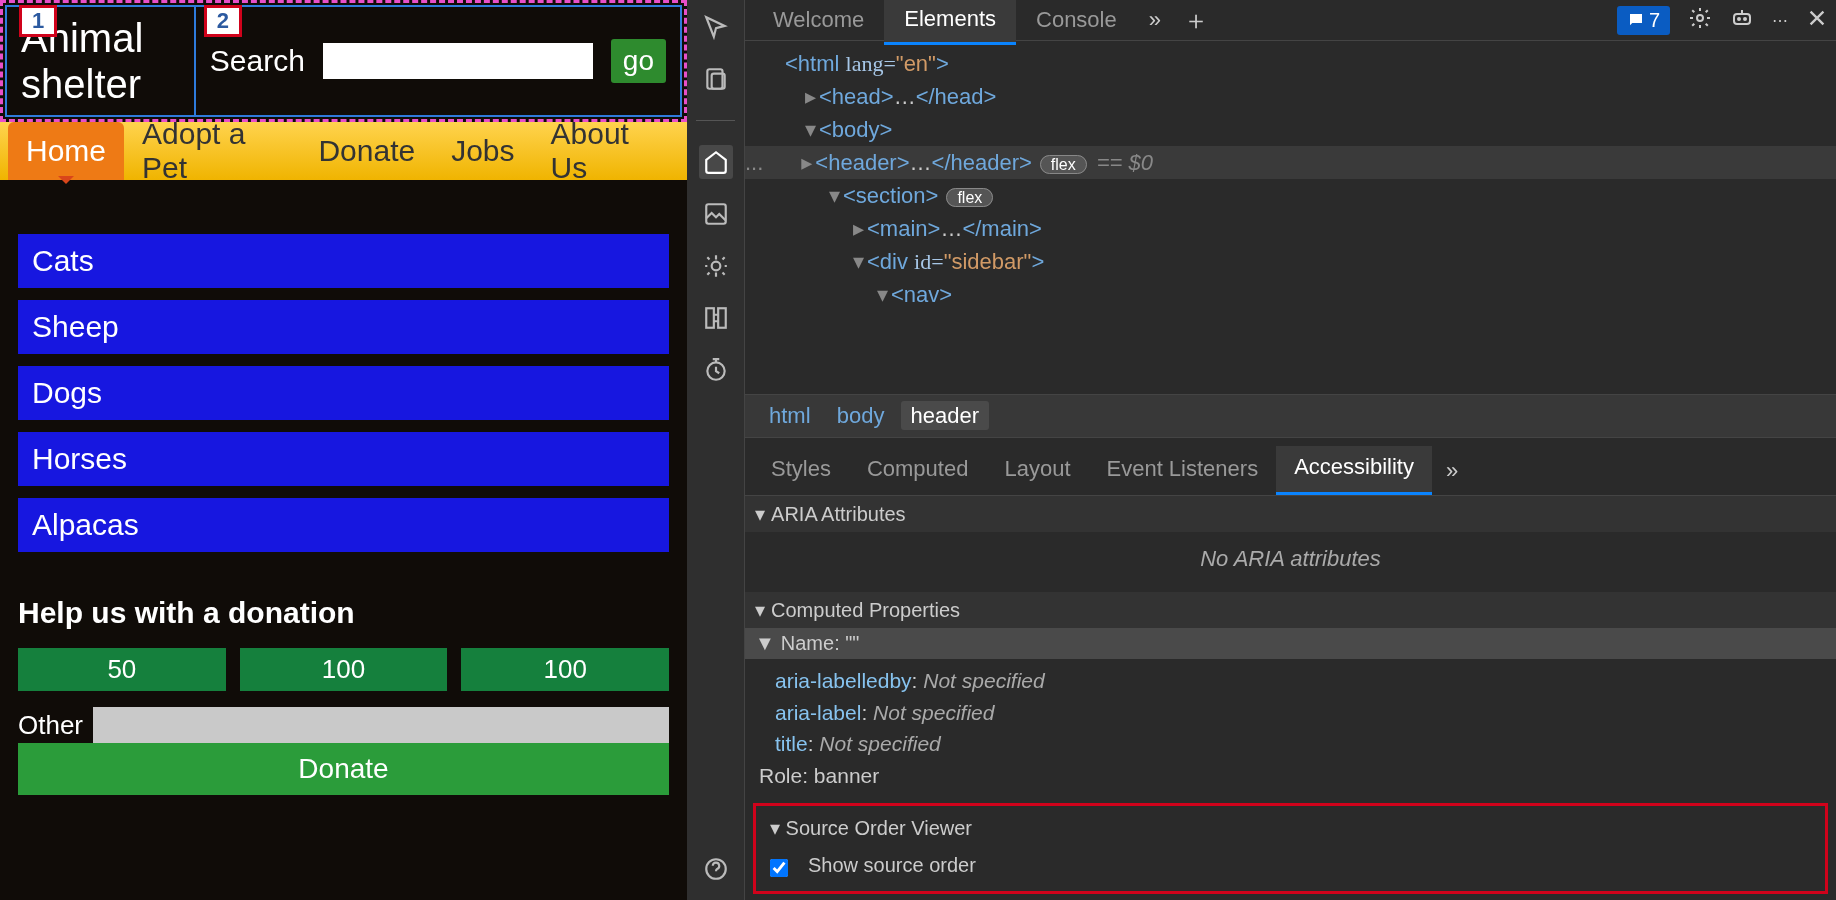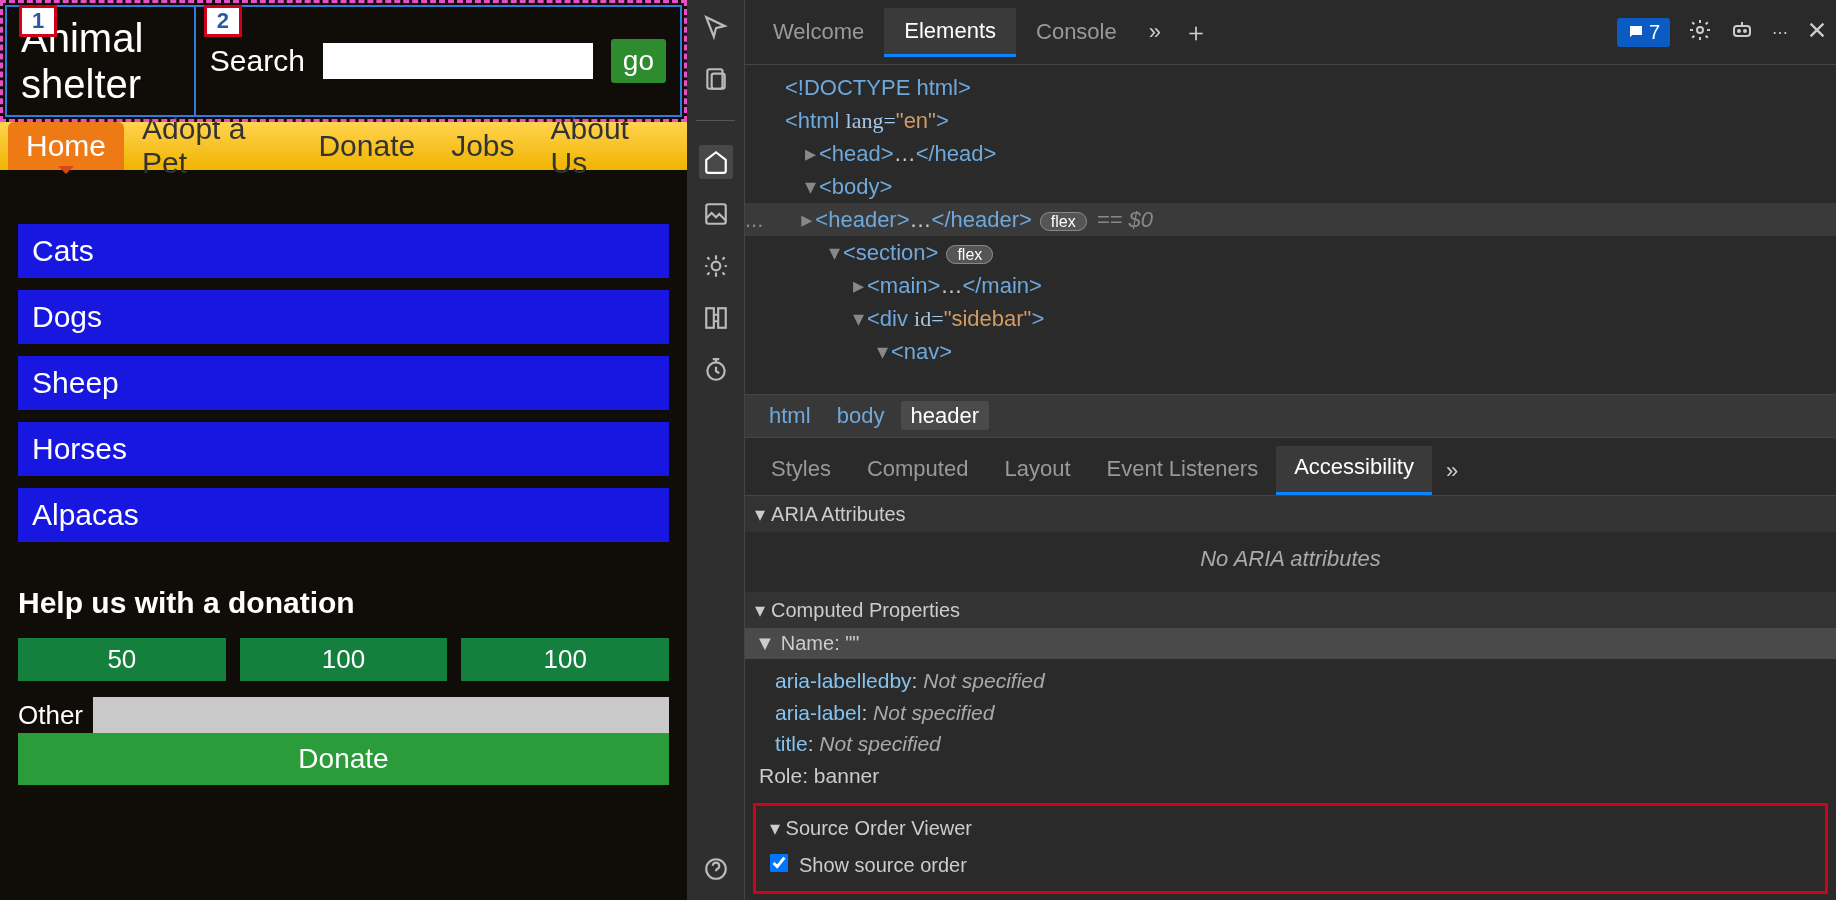--- a/index.html
+++ b/index.html
@@ -9,21 +9,21 @@
 .header{border:2px solid #2e7bdc;display:flex;padding:0;position:relative;}
 .title-cell{border-right:2px solid #2e7bdc;padding:8px 14px 8px 14px;width:200px;position:relative;}
 .title-cell h1{font-size:40px;font-weight:400;line-height:1.15;}
 .badge{position:absolute;top:-2px;background:#fff;color:#2c5aa0;font-weight:700;font-size:22px;padding:2px 10px;border:3px solid #d0021b;line-height:1;}
 .badge1{left:12px;}
 .badge2{left:8px;}
 .search-cell{flex:1;display:flex;align-items:center;gap:18px;padding:0 14px;position:relative;}
 .search-label{font-size:30px;font-weight:400;}
 .search-input{width:270px;height:36px;background:#fff;border:none;font-size:22px;padding:0 6px;}
 .go-btn{background:#2e8b2e;color:#fff;border:none;font-size:28px;padding:6px 12px;border-radius:3px;cursor:pointer;}
-.navbar{background:linear-gradient(#ffd34e,#f0b400);display:flex;padding:0 8px;height:48px;align-items:stretch;}
+.navbar{background:linear-gradient(#ffd34e,#f0b400);display:flex;padding:0 8px;height:58px;align-items:stretch;}
 .nav-item{font-size:30px;color:#333;padding:10px 18px;cursor:pointer;display:flex;align-items:center;}
 .nav-item.active{background:#ee7a15;color:#fff;border-radius:6px 6px 0 0;position:relative;}
 .nav-item.active::after{content:'';position:absolute;bottom:-12px;left:50%;transform:translateX(-50%);border:8px solid transparent;border-top-color:#d9461a;}
 .content{padding:18px;}
 .cat-list{margin:36px 0 44px 0;display:flex;flex-direction:column;gap:12px;}
 .cat-item{background:#1717e0;color:#fff;font-size:30px;padding:10px 14px;cursor:pointer;}
 .donation h2{font-size:30px;font-weight:700;margin-bottom:18px;}
 .amounts{display:flex;gap:14px;margin-bottom:16px;}
 .amt{flex:1;background:#15803d;color:#fff;font-size:26px;text-align:center;padding:6px 0;cursor:pointer;}
 .other-row{display:flex;align-items:center;gap:10px;}
@@ -32,21 +32,21 @@
 .donate-btn{width:100%;background:#2b9c3a;color:#fff;font-size:28px;padding:10px 0;border:none;cursor:pointer;}
 
 .devtools{flex:1;background:#2a2a2a;color:#ccc;display:flex;}
 .activity-bar{width:58px;background:#2f2f2f;border-right:1px solid #444;display:flex;flex-direction:column;align-items:center;padding-top:10px;gap:18px;position:relative;}
 .ab-icon{width:34px;height:34px;display:flex;align-items:center;justify-content:center;color:#bbb;cursor:pointer;border-radius:3px;}
 .ab-icon.active{background:#484848;color:#fff;}
 .ab-icon svg{width:26px;height:26px;stroke:currentColor;fill:none;stroke-width:2;}
 .ab-divider{width:70%;height:1px;background:#555;margin:6px 0;}
 .ab-bottom{margin-top:auto;margin-bottom:14px;}
 .dev-main{flex:1;display:flex;flex-direction:column;}
-.tab-bar{height:65px;display:flex;align-items:center;gap:0;padding:0 8px;border-bottom:1px solid #444;}
+.tab-bar{height:41px;display:flex;align-items:center;gap:0;padding:0 8px;border-bottom:1px solid #444;}
 .dt-tab{font-size:22px;color:#999;padding:10px 20px;cursor:pointer;}
 .dt-tab.active{color:#fff;background:#3a3a3a;border-bottom:3px solid #0a84ff;}
 .tab-more{color:#ccc;font-size:22px;padding:0 12px;cursor:pointer;}
 .tab-plus{color:#ccc;font-size:26px;padding:0 10px;cursor:pointer;}
 .tab-right{margin-left:auto;display:flex;align-items:center;gap:18px;}
 .issues-btn{background:#0a5cc2;color:#fff;display:flex;align-items:center;gap:4px;padding:3px 10px;border-radius:3px;font-size:20px;cursor:pointer;}
 .gear,.ai,.dots,.close-x{color:#ccc;cursor:pointer;}
 .dom{flex:1;font-family:Consolas,monospace;font-size:22px;line-height:1.5;padding:6px 0 0 40px;overflow:hidden;}
 .dom .tag{color:#6fa8dc;}
 .dom .attr{color:#a7c7e7;font-family:Liberation Serif, serif;}
@@ -69,21 +69,21 @@
 .sect-hd .tri{display:inline-block;margin-right:6px;}
 .no-aria{text-align:center;font-style:italic;color:#aaa;font-size:22px;padding:14px 0 20px 0;}
 .props{padding:6px 30px;font-family:Consolas,monospace;font-size:21px;line-height:1.5;}
 .props .k{color:#87c3ef;}
 .props .colon{color:#ccc;}
 .props .v{color:#aaa;font-style:italic;}
 .name-row{background:#4a4a4a;padding:4px 10px;font-size:20px;}
 .name-row .tri{margin-right:6px;}
 .sov-wrap{border:3px solid #d0021b;margin:6px 8px 6px 8px;padding:10px 14px 14px 14px;}
 .sov-hd{font-size:20px;margin-bottom:14px;cursor:pointer;}
-.sov-chk{display:flex;align-items:flex-start;gap:11px;font-size:20px;cursor:pointer;}
+.sov-chk{display:flex;align-items:flex-end;gap:20px;font-size:20px;cursor:pointer;}
 .sov-chk input{width:18px;height:18px;}
 </style>
 </head>
 <body>
 
 <div class="page">
   <div class="header-wrap">
     <div class="header">
       <div class="title-cell">
         <div class="badge badge1">1</div>
@@ -100,22 +100,22 @@
   <div class="navbar">
     <div class="nav-item active">Home</div>
     <div class="nav-item">Adopt a Pet</div>
     <div class="nav-item">Donate</div>
     <div class="nav-item">Jobs</div>
     <div class="nav-item">About Us</div>
   </div>
   <div class="content">
     <div class="cat-list">
       <div class="cat-item">Cats</div>
+      <div class="cat-item">Sheep</div>
       <div class="cat-item">Dogs</div>
-      <div class="cat-item">Sheep</div>
       <div class="cat-item">Horses</div>
       <div class="cat-item">Alpacas</div>
     </div>
     <div class="donation">
       <h2>Help us with a donation</h2>
       <div class="amounts">
         <div class="amt">50</div>
         <div class="amt">100</div>
         <div class="amt">100</div>
       </div>
@@ -205,21 +205,20 @@
               <path d="M12 4v4"></path>
             </svg></span>
         <span class="dots">⋯</span>
         <span class="close-x"><svg width="22" height="22" viewBox="0 0 24 24" stroke="currentColor" stroke-width="2.5">
               <path d="M5 5l14 14M19 5L5 19"></path>
             </svg></span>
       </div>
     </div>
 
     <div class="dom">
-      <div class="line"><span class="tag">&lt;!DOCTYPE html&gt;</span></div>
       <div class="line"><span class="tag">&lt;html </span><span class="attr">lang=</span><span class="val">"en"</span><span class="tag">&gt;</span></div>
       <div class="line" style="padding-left:20px;"><span class="arrow">▸</span><span class="tag">&lt;head&gt;</span>…<span class="tag">&lt;/head&gt;</span></div>
       <div class="line" style="padding-left:20px;"><span class="arrow">▾</span><span class="tag">&lt;body&gt;</span></div>
       <div class="line sel" style="padding-left:0; margin-left:-40px;"><span class="dots3">...</span><span style="padding-left:32px;"></span><span class="arrow">▸</span><span class="tag">&lt;header&gt;</span>…<span class="tag">&lt;/header&gt;</span><span class="badge-flex">flex</span><span class="eq">== $0</span></div>
       <div class="line" style="padding-left:44px;"><span class="arrow">▾</span><span class="tag">&lt;section&gt;</span><span class="badge-flex">flex</span></div>
       <div class="line" style="padding-left:68px;"><span class="arrow">▸</span><span class="tag">&lt;main&gt;</span>…<span class="tag">&lt;/main&gt;</span></div>
       <div class="line" style="padding-left:68px;"><span class="arrow">▾</span><span class="tag">&lt;div </span><span class="attr">id=</span><span class="val">"sidebar"</span><span class="tag">&gt;</span></div>
       <div class="line" style="padding-left:92px;"><span class="arrow">▾</span><span class="tag">&lt;nav&gt;</span></div>
     </div>
 

